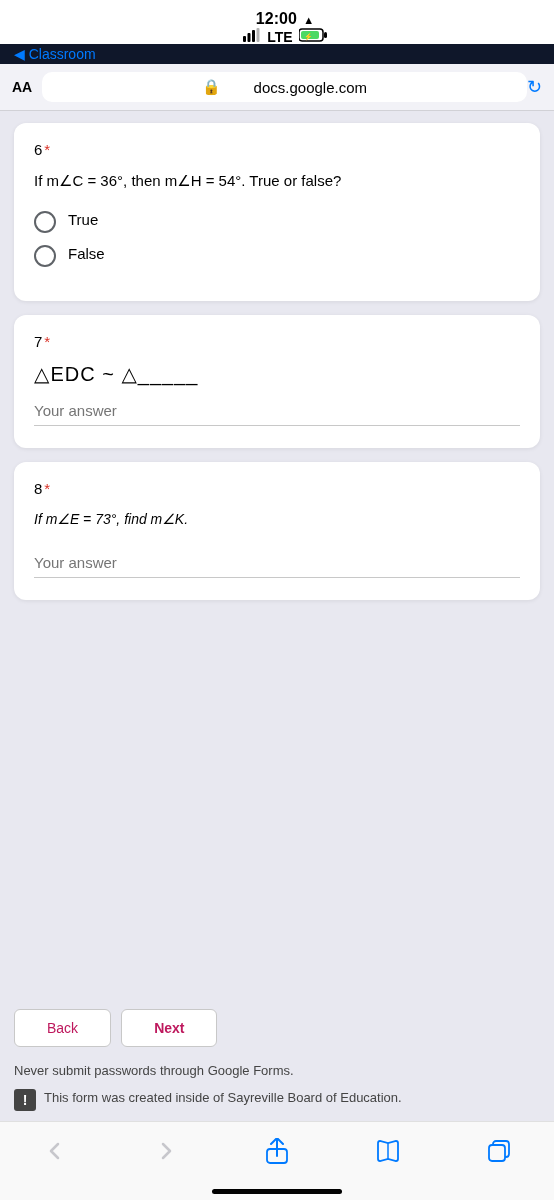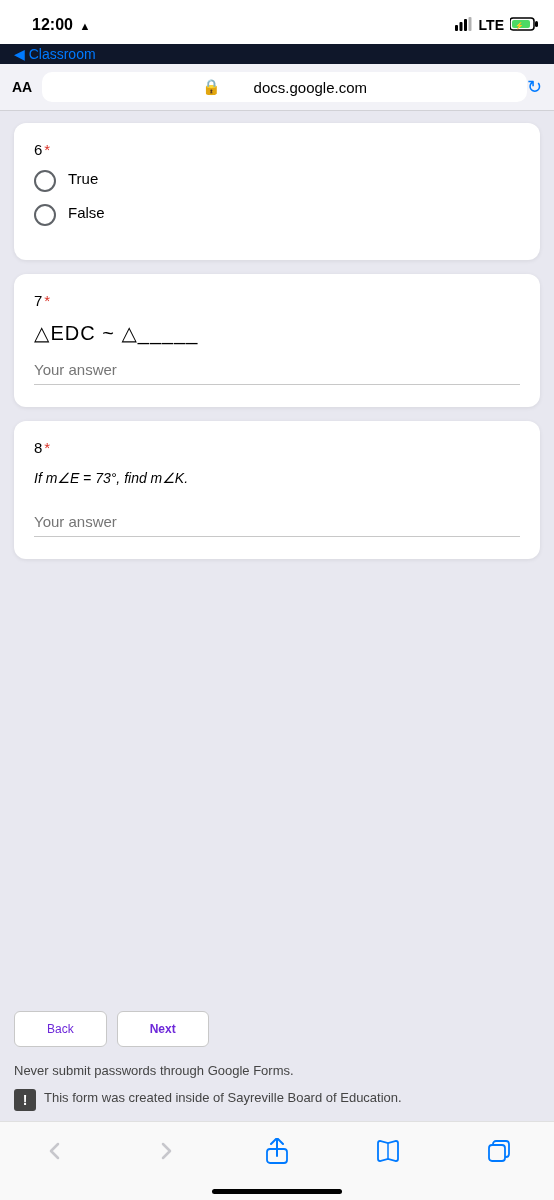--- a/index.html
+++ b/index.html
@@ -14,20 +14,21 @@
     }
 
     
     .status-bar {
       background: #fff;
       display: flex;
       justify-content: space-between;
       align-items: center;
       padding: 10px 16px 4px 32px;
       height: 44px;
+      flex-direction: column;
     }
     .status-time {
       font-size: 16px;
       font-weight: 600;
       color: #000;
     }
     .status-icons {
       display: flex;
       align-items: center;
       gap: 6px;
@@ -146,25 +147,25 @@
 
     
     .nav-buttons {
       display: flex;
       gap: 10px;
       padding: 0 14px 8px 14px;
     }
     .nav-btn {
       padding: 10px 32px;
       border-radius: 6px;
-      font-size: 12px;
+      font-size: 14px;
       cursor: pointer;
       border: 1px solid #c8c8c8;
       background: #fff;
-      color: #6d28d9;
+      color: #be185d;
       font-weight: 500;
     }
 
     
     .footer-text {
       padding: 6px 14px 10px 14px;
       font-size: 13px;
       color: #444;
       line-height: 1.6;
     }
@@ -276,20 +277,23 @@
     <span>↻</span>
   </div>
 </div>
 
 <div class="content">
 
   <div class="question-card">
     <div class="question-number">
       <span>6</span><span class="required-star">*</span>
     </div>
+    <div class="question-text">
+      <span>If m∠C = 36°, then m∠H = 54°. True or false?</span>
+    </div>
     <div class="radio-option">
       <div class="radio-circle"></div>
       <span class="radio-label">True</span>
     </div>
     <div class="radio-option">
       <div class="radio-circle"></div>
       <span class="radio-label">False</span>
     </div>
   </div>
 

